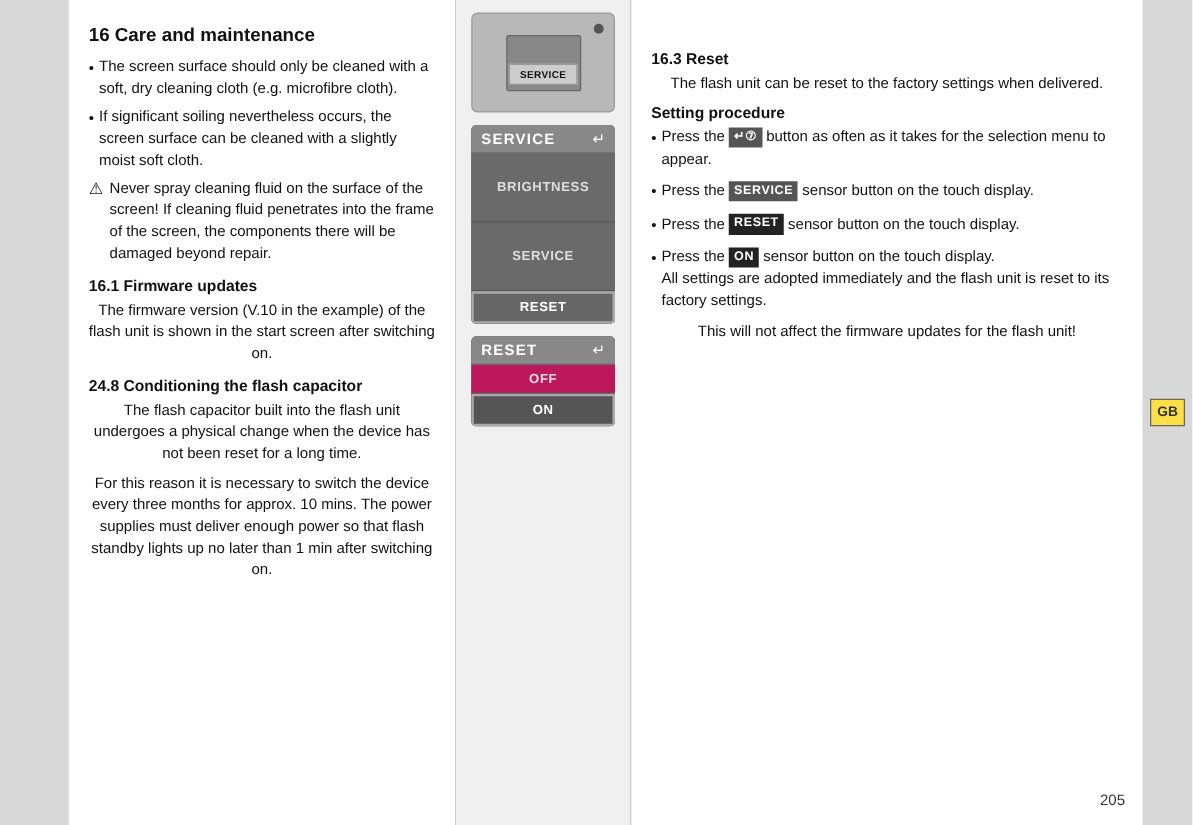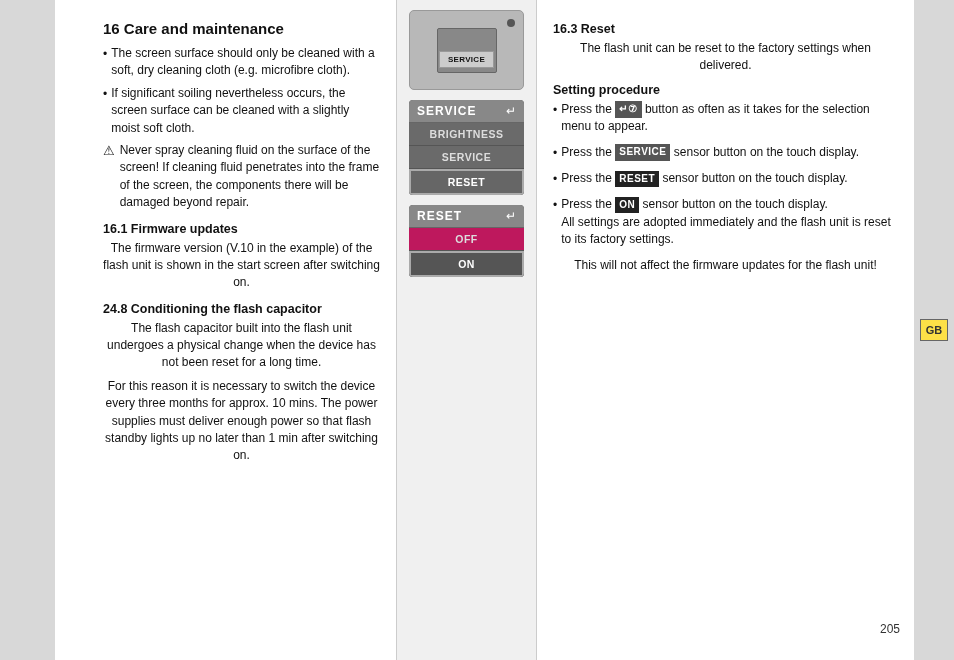--- a/index.html
+++ b/index.html
@@ -20,21 +20,20 @@
       background: #d8d8d8;
       height: 660px;
       flex-shrink: 0;
     }
 
     
     .main-content {
       display: flex;
       flex: 1;
       height: 660px;
-      margin-left: 32px;
     }
 
     
     .left-col {
       width: 310px;
       padding: 20px 16px 20px 16px;
       border-right: 1px solid #ccc;
       overflow: hidden;
     }
 
@@ -46,21 +45,21 @@
       display: flex;
       flex-direction: column;
       align-items: center;
       padding: 10px 8px;
       gap: 10px;
     }
 
     
     .right-col {
       flex: 1;
-      padding: 12px 16px 18px 16px;
+      padding: 30px 16px 18px 16px;
       overflow: hidden;
     }
 
     
     .right-margin {
       width: 40px;
       background: #d8d8d8;
       height: 660px;
       flex-shrink: 0;
       display: flex;
@@ -160,21 +159,21 @@
       color: #fff;
       font-size: 12px;
     }
 
     .menu-item {
       background: #6a6a6a;
       color: #ddd;
       font-size: 10.5px;
       font-weight: bold;
       text-align: center;
-      padding: 5px 4px;
+      padding: 21px 4px;
       border-bottom: 1px solid #555;
       letter-spacing: 0.5px;
     }
 
     .menu-item-reset {
       background: #666;
       color: #fff;
       font-size: 10.5px;
       font-weight: bold;
       text-align: center;
@@ -383,13 +382,13 @@
     </div>
 
     <p>This will not affect the firmware updates for the flash unit!</p>
   </div>
 
   <div class="right-margin">
     <span class="gb-badge">GB</span>
   </div>
 </div>
 
-<div style="position:absolute; bottom:24px; right:54px; font-size:12px; color:#333;">205</div>
+<div style="position:absolute; bottom:13px; right:54px; font-size:12px; color:#333;">205</div>
 
 </body></html>

